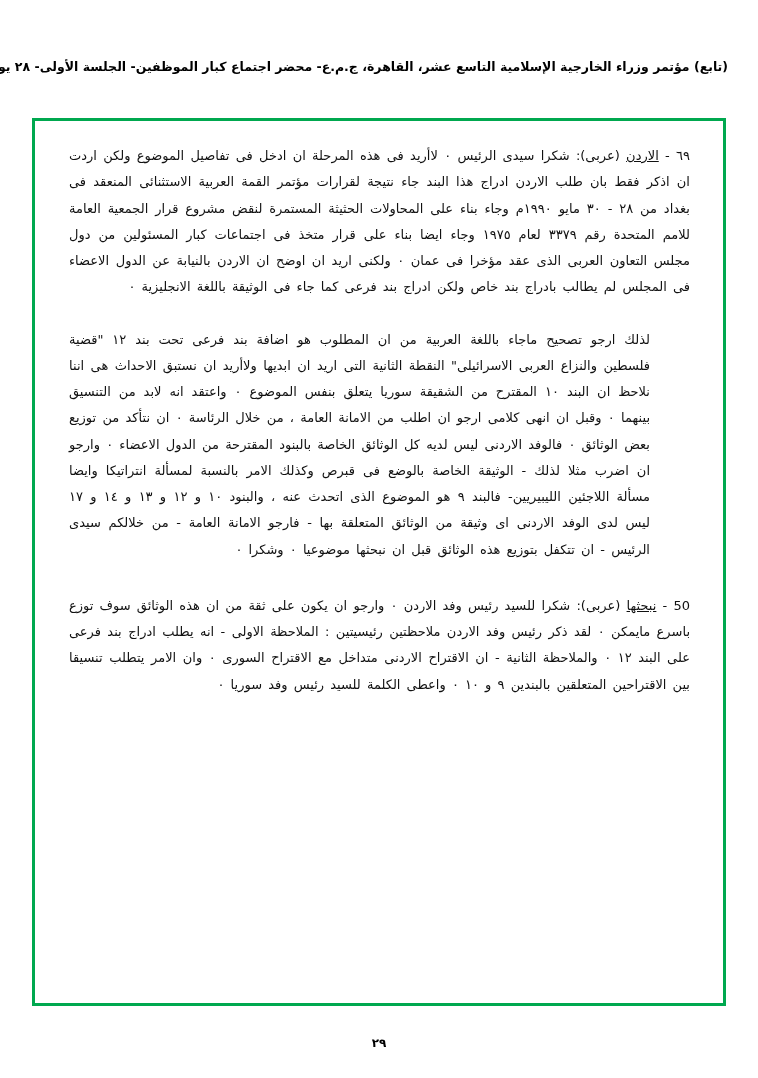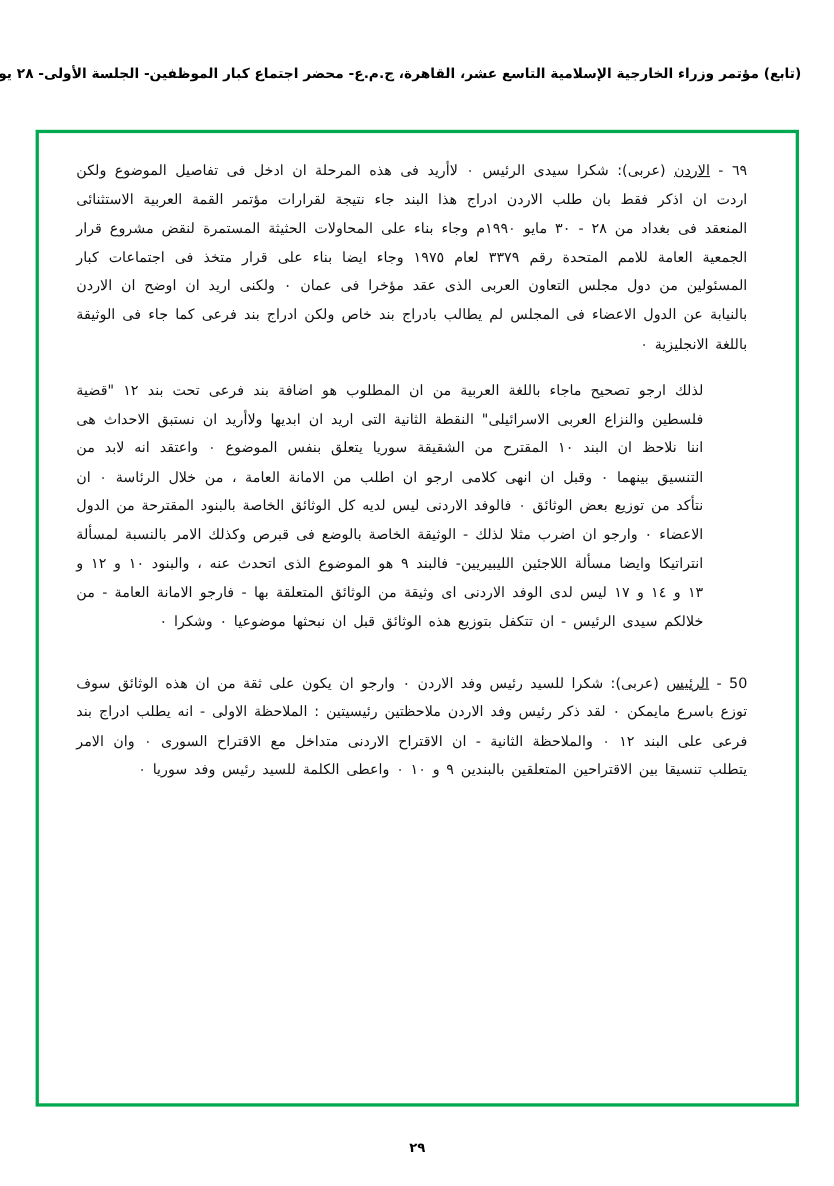--- a/index.html
+++ b/index.html
@@ -53,37 +53,37 @@
     right: 32px;
     left: 32px;
     bottom: 72px;
     border: 3px solid #00a84f;
     background: #ffffff;
     box-sizing: border-box;
   }
   .frame-inner {
     position: absolute;
     inset: 0;
-    padding: 22px 44px 10px 34px;
+    padding: 22px 33px 10px 34px;
     box-sizing: border-box;
     overflow: hidden;
   }
   .para {
     direction: rtl;
     text-align: justify;
     text-align-last: right;
     font-family: "DejaVu Sans", sans-serif;
     font-size: 13px;
     line-height: 2.02;
     color: #111;
     margin: 0 0 0 0;
     word-spacing: 2px;
   }
   .para + .para {
-    margin-top: 16px;
+    margin-top: 26px;
   }
   .para.indented {
     padding-right: 40px;
   }
   .num {
     font-family: "DejaVu Sans", sans-serif;
   }
   .speaker {
     text-decoration: underline;
     font-family: "DejaVu Sans", sans-serif;
@@ -121,21 +121,21 @@
         <span class="lang">(عربى)</span><span>:</span>
         <span>شكرا سيدى الرئيس ٠ لاأريد فى هذه المرحلة ان ادخل فى تفاصيل الموضوع ولكن اردت ان اذكر فقط بان طلب الاردن ادراج هذا البند جاء نتيجة لقرارات مؤتمر القمة العربية الاستثنائى المنعقد فى بغداد من ٢٨ - ٣٠ مايو ١٩٩٠م وجاء بناء على المحاولات الحثيثة المستمرة لنقض مشروع قرار الجمعية العامة للامم المتحدة رقم ٣٣٧٩ لعام ١٩٧٥ وجاء ايضا بناء على قرار متخذ فى اجتماعات كبار المسئولين من دول مجلس  التعاون العربى الذى عقد مؤخرا فى عمان ٠ ولكنى اريد ان اوضح ان الاردن بالنيابة عن الدول الاعضاء فى المجلس لم يطالب بادراج بند خاص ولكن ادراج بند فرعى كما جاء فى الوثيقة باللغة الانجليزية ٠</span>
       </div>
 
       <div class="para indented">
         <span>لذلك ارجو تصحيح ماجاء باللغة العربية من ان المطلوب هو اضافة بند فرعى تحت بند ١٢ "قضية فلسطين والنزاع العربى الاسرائيلى" النقطة الثانية التى اريد ان ابديها ولاأريد ان نستبق الاحداث هى اننا نلاحظ ان البند ١٠ المقترح من الشقيقة سوريا يتعلق بنفس الموضوع ٠ واعتقد انه لابد من التنسيق بينهما ٠ وقبل ان انهى كلامى ارجو ان اطلب من الامانة العامة ، من خلال الرئاسة ٠ ان نتأكد من توزيع بعض الوثائق ٠ فالوفد الاردنى ليس لديه كل الوثائق الخاصة بالبنود المقترحة من الدول الاعضاء ٠ وارجو ان اضرب مثلا لذلك - الوثيقة الخاصة بالوضع فى قبرص وكذلك الامر بالنسبة لمسألة انتراتيكا وايضا مسألة اللاجئين الليبيريين- فالبند ٩ هو الموضوع الذى اتحدث عنه ، والبنود ١٠ و ١٢ و ١٣ و ١٤ و ١٧ ليس لدى الوفد الاردنى اى وثيقة من الوثائق المتعلقة بها - فارجو الامانة العامة - من خلالكم سيدى الرئيس - ان تتكفل بتوزيع هذه الوثائق قبل ان نبحثها موضوعيا ٠ وشكرا ٠</span>
       </div>
 
       <div class="para" style="margin-top:30px;">
         <span class="num">50 -</span>
-        <span class="speaker">الرئيس</span>
+        <span class="speaker">نبحثها</span>
         <span class="lang">(عربى)</span><span>:</span>
         <span>شكرا للسيد رئيس وفد الاردن ٠ وارجو ان يكون على ثقة من ان هذه الوثائق سوف توزع باسرع مايمكن ٠ لقد ذكر رئيس وفد الاردن ملاحظتين رئيسيتين : الملاحظة الاولى - انه يطلب ادراج بند فرعى على البند ١٢ ٠ والملاحظة الثانية - ان الاقتراح الاردنى متداخل مع الاقتراح السورى ٠ وان الامر يتطلب تنسيقا بين الاقتراحين المتعلقين بالبندين ٩ و ١٠ ٠ واعطى الكلمة للسيد رئيس وفد سوريا ٠</span>
       </div>
 
     </div>
   </div>
 
   <div class="footer">٢٩</div>
 
 </div>

